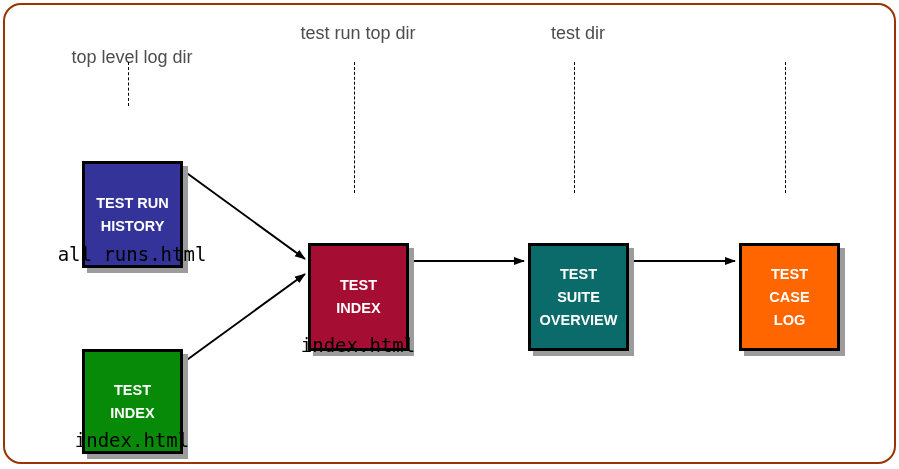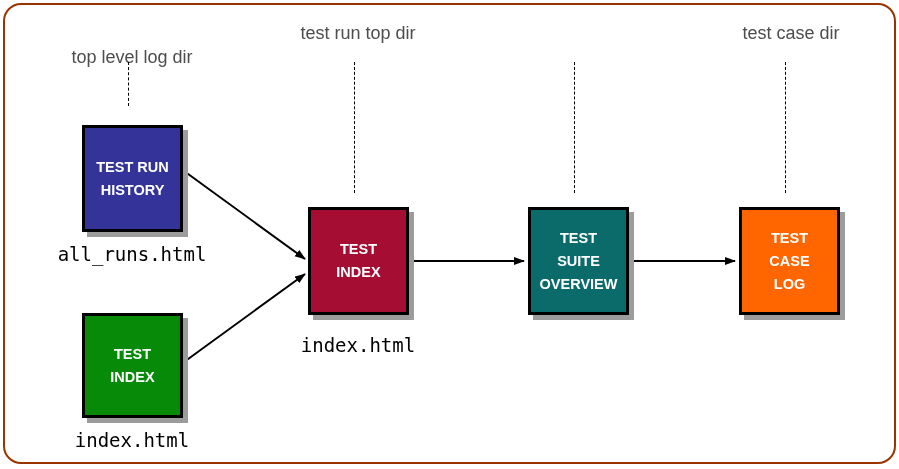--- a/index.html
+++ b/index.html
@@ -35,20 +35,21 @@
   }
   .node {
     position: absolute;
     box-sizing: border-box;
     border: 3px solid #000000;
     box-shadow: 5px 5px 0 #9c9c9c;
     display: flex;
     align-items: center;
     justify-content: center;
     text-align: center;
+    margin-top: 36px;
   }
   .node .label {
     color: #ffffff;
     font-weight: bold;
     font-size: 14.5px;
     line-height: 23px;
     white-space: pre-line;
   }
   .file-label {
     position: absolute;
@@ -67,21 +68,21 @@
 </style>
 </head>
 <body>
 
 <div class="canvas">
 
   <div class="outer-border"></div>
 
   <div class="col-header" style="left:39px;margin-top:24px;">top level log dir</div>
   <div class="col-header" style="left:265px;">test run top dir</div>
-  <div class="col-header" style="left:698px;">test case dir</div>
+  <div class="col-header" style="left:485px;">test dir</div>
 
   <div class="dash-line" style="left:128px; top:62px; height:44px;"></div>
   <div class="dash-line" style="left:354px; top:62px; height:131px;"></div>
   <div class="dash-line" style="left:574px; top:62px; height:131px;"></div>
   <div class="dash-line" style="left:785px; top:62px; height:131px;"></div>
 
   <svg class="arrows" viewBox="0 0 899 469">
     <defs>
       <marker id="ah" markerWidth="12" markerHeight="9" refX="10" refY="4" orient="auto" markerUnits="userSpaceOnUse">
         <path d="M0,0 L11,4 L0,8 z" fill="#000000"></path>

